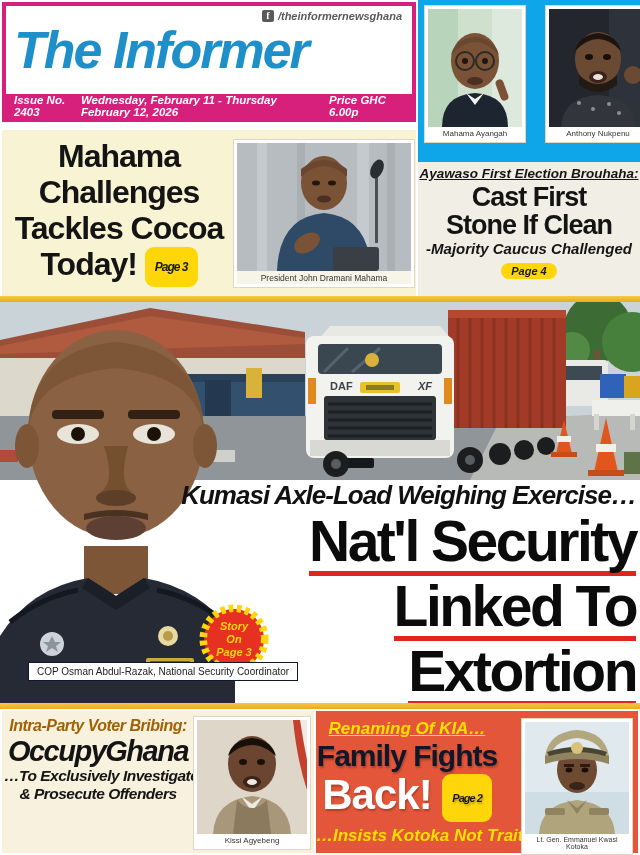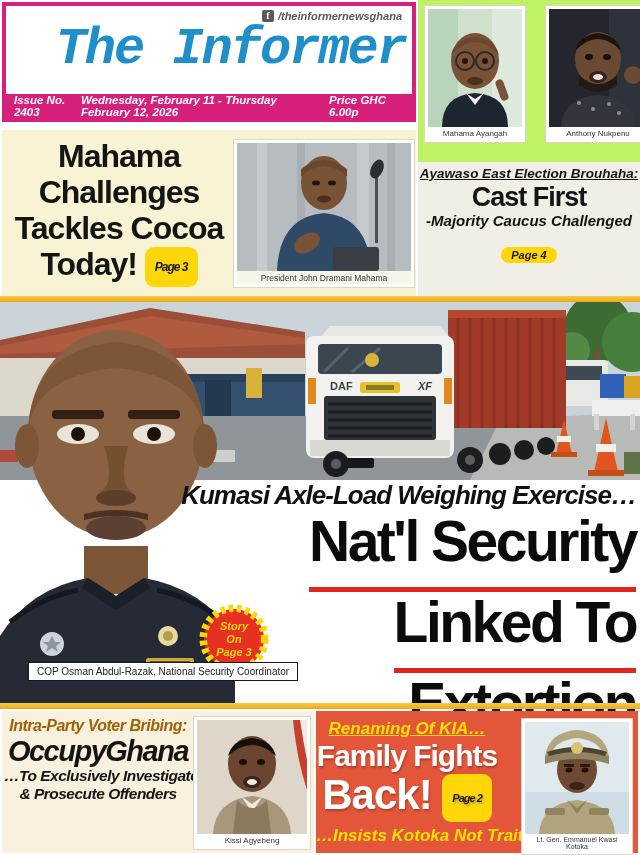--- a/index.html
+++ b/index.html
@@ -9,31 +9,31 @@
   .abs { position:absolute; }
 
   
   .masthead { left:2px; top:2px; width:414px; height:120px; background:#fff;
               border:4px solid #d6207c; }
   .fb-row { position:absolute; top:4px; right:10px; display:flex; align-items:center; gap:4px;
             font-size:11px; font-weight:bold; font-style:italic; color:#5a5a5a; }
   .fb-icon { width:12px; height:12px; background:#5a5a5a; color:#fff; border-radius:2px;
              font-size:10px; line-height:12px; text-align:center; font-style:normal;
              font-family:"Liberation Serif", serif; }
-  .paper-title { position:absolute; top:14px; left:8px; width:392px; text-align:right;
-                 font-family:Liberation Mono, monospace; font-style:italic; font-weight:bold;
+  .paper-title { position:absolute; top:14px; left:8px; width:392px; text-align:left;
+                 font-family:Liberation Sans, sans-serif; font-style:italic; font-weight:bold;
                  font-size:52px; color:#1e8fc8; letter-spacing:-2px; white-space:nowrap; }
   .tagline { position:absolute; top:86px; right:12px; font-size:13px; font-weight:bold;
              color:#1e8fc8; }
   .issue-bar { position:absolute; left:0; right:0; bottom:0; height:24px; background:#d6207c;
                display:flex; align-items:center; justify-content:space-between; padding:0 8px;
                color:#fff; font-size:11.5px; font-weight:bold; font-style:italic; }
 
   
-  .tr-panel { left:418px; top:0; width:222px; height:162px; background:#bef264; }
+  .tr-panel { left:418px; top:0; width:222px; height:162px; background:#0ea5e9; }
   .photo-frame { position:absolute; background:#fff; border:3px solid #fff;
                  box-shadow:0 0 0 1px #e0d6c6; }
   .photo-frame svg { display:block; width:100%; }
   .photo-cap { text-align:center; font-size:8px; color:#333; padding:2px 0 1px 0; background:#fff; }
 
   
   .story-left { left:2px; top:130px; width:414px; height:166px; background:#f8f3d2; }
   .sl-head { position:absolute; left:4px; top:8px; width:226px; text-align:center;
              font-size:32px; line-height:36px; font-weight:bold; color:#141414; letter-spacing:-1px; }
   .pill { display:inline-block; background:#ffd60a; color:#1a1a1a; font-size:11px;
@@ -43,37 +43,37 @@
   .cap-cream { background:#f7f4e8; }
 
   
   .story-right { left:418px; top:162px; width:222px; height:134px; background:#f1eee5;
                  text-align:center; padding-top:4px; }
   .sr-kicker { font-size:13.5px; font-weight:bold; font-style:italic; color:#141414;
                text-decoration:underline; }
   .sr-head { font-size:27px; line-height:28px; font-weight:bold; color:#141414;
              letter-spacing:-1px; margin-top:2px; }
   .sr-sub { font-size:15px; font-weight:bold; font-style:italic; color:#141414; margin-top:1px; }
-  .story-right .pill { margin-top:18px; }
+  .story-right .pill { margin-top:6px; }
 
   
   .gold-bar { left:0; width:640px; height:6px;
               background:linear-gradient(#f6c84d,#edab14); }
 
   
   .main-photo { left:0; top:302px; width:640px; height:178px; }
   .main-photo svg { display:block; }
   .officer { left:0; top:306px; width:235px; height:398px; }
   .main-heads { left:0; top:480px; width:636px; display:flex; flex-direction:column;
                 align-items:flex-end; }
   .m-kicker { font-size:26px; font-weight:bold; font-style:italic; color:#111;
               letter-spacing:-1px; white-space:nowrap; }
   .m-line { font-size:57px; line-height:58px; font-weight:bold; color:#0b0b0b;
             letter-spacing:-2.5px; white-space:nowrap;
-            border-bottom:5px solid #e0251c; padding-bottom:17px; margin-top:1px; }
+            border-bottom:5px solid #e0251c; padding-bottom:1px; margin-top:1px; }
   .story-burst { left:197px; top:602px; width:74px; height:74px; }
   .burst-text { fill:#ffd60a; font-weight:bold; font-style:italic; font-size:11px;
                 text-anchor:middle; font-family:"Liberation Sans", sans-serif; }
   .m-caption { left:28px; top:662px; background:#fff; border:1px solid #0f172a;
                font-size:10px; color:#222; padding:3px 8px; white-space:nowrap; }
 
   
   .story-bl { left:2px; top:711px; width:312px; height:142px; background:#f7f1dd; }
   .bl-text { position:absolute; left:2px; top:6px; width:188px; text-align:center; }
   .bl-kicker { font-size:16px; font-weight:bold; font-style:italic; color:#a16207;
@@ -81,21 +81,21 @@
   .bl-h { font-size:29px; line-height:32px; font-weight:bold; font-style:italic;
           color:#141414; letter-spacing:-1.5px; white-space:nowrap; }
   .bl-sub { font-size:15.5px; line-height:18px; font-weight:bold; font-style:italic;
             color:#141414; letter-spacing:-0.5px; white-space:nowrap; }
   .bl-photo { left:192px; top:6px; width:116px; }
 
   .story-br { left:316px; top:711px; width:322px; height:142px; background:#e4563a; }
   .br-text { position:absolute; left:0; top:8px; width:182px; text-align:center; }
   .br-kicker { font-size:17px; font-weight:bold; font-style:italic; color:#ffe000;
                text-decoration:underline; white-space:nowrap; }
-  .br-h1 { font-size:30px; line-height:34px; font-weight:bold; color:#ffffff;
+  .br-h1 { font-size:30px; line-height:34px; font-weight:bold; color:#0f172a;
            letter-spacing:-1px; white-space:nowrap; text-shadow:1px 2px 2px rgba(0,0,0,.25); }
   .br-h2 { font-size:42px; line-height:44px; font-weight:bold; color:#fff;
            letter-spacing:-1px; white-space:nowrap; text-shadow:1px 2px 2px rgba(0,0,0,.25); }
   .br-sub { font-size:17px; font-weight:bold; font-style:italic; color:#ffe000;
             margin-top:4px; white-space:nowrap; }
   .br-photo { left:206px; top:8px; width:110px; }
   .br-photo .photo-cap { font-size:7px; }
 </style>
 </head>
 <body>
@@ -181,23 +181,24 @@
       <ellipse cx="70" cy="100" rx="14" ry="9" fill="#7a5236" transform="rotate(-30 70 100)"></ellipse>
       <rect x="96" y="104" width="46" height="24" rx="3" fill="#3a3f45"></rect>
       <rect x="138" y="30" width="3" height="70" fill="#4a4f54"></rect>
       <ellipse cx="140" cy="26" rx="6" ry="10" fill="#2a2d31" transform="rotate(25 140 26)"></ellipse>
     </svg>
     <div class="photo-cap cap-cream" style="font-size:8.5px;">President John Dramani Mahama</div>
   </div>
 </div>
 
 <div class="abs story-right">
-  <div class="sr-kicker">Ayawaso East Election Brouhaha:</div>
+  <div class="sr-kicker">Ayawaso First Election Brouhaha:</div>
   <div class="sr-head">
     <div>Cast First</div>
+    <div>Stone If Clean</div>
   </div>
   <div class="sr-sub">-Majority Caucus Challenged</div>
   <span class="pill">Page 4</span>
 </div>
 
 <div class="abs gold-bar" style="top:296px;"></div>
 
 <div class="abs main-photo">
   <svg viewBox="0 0 640 178" width="640" height="178" preserveAspectRatio="none">
     <rect width="640" height="178" fill="#c9d3d8"></rect>

